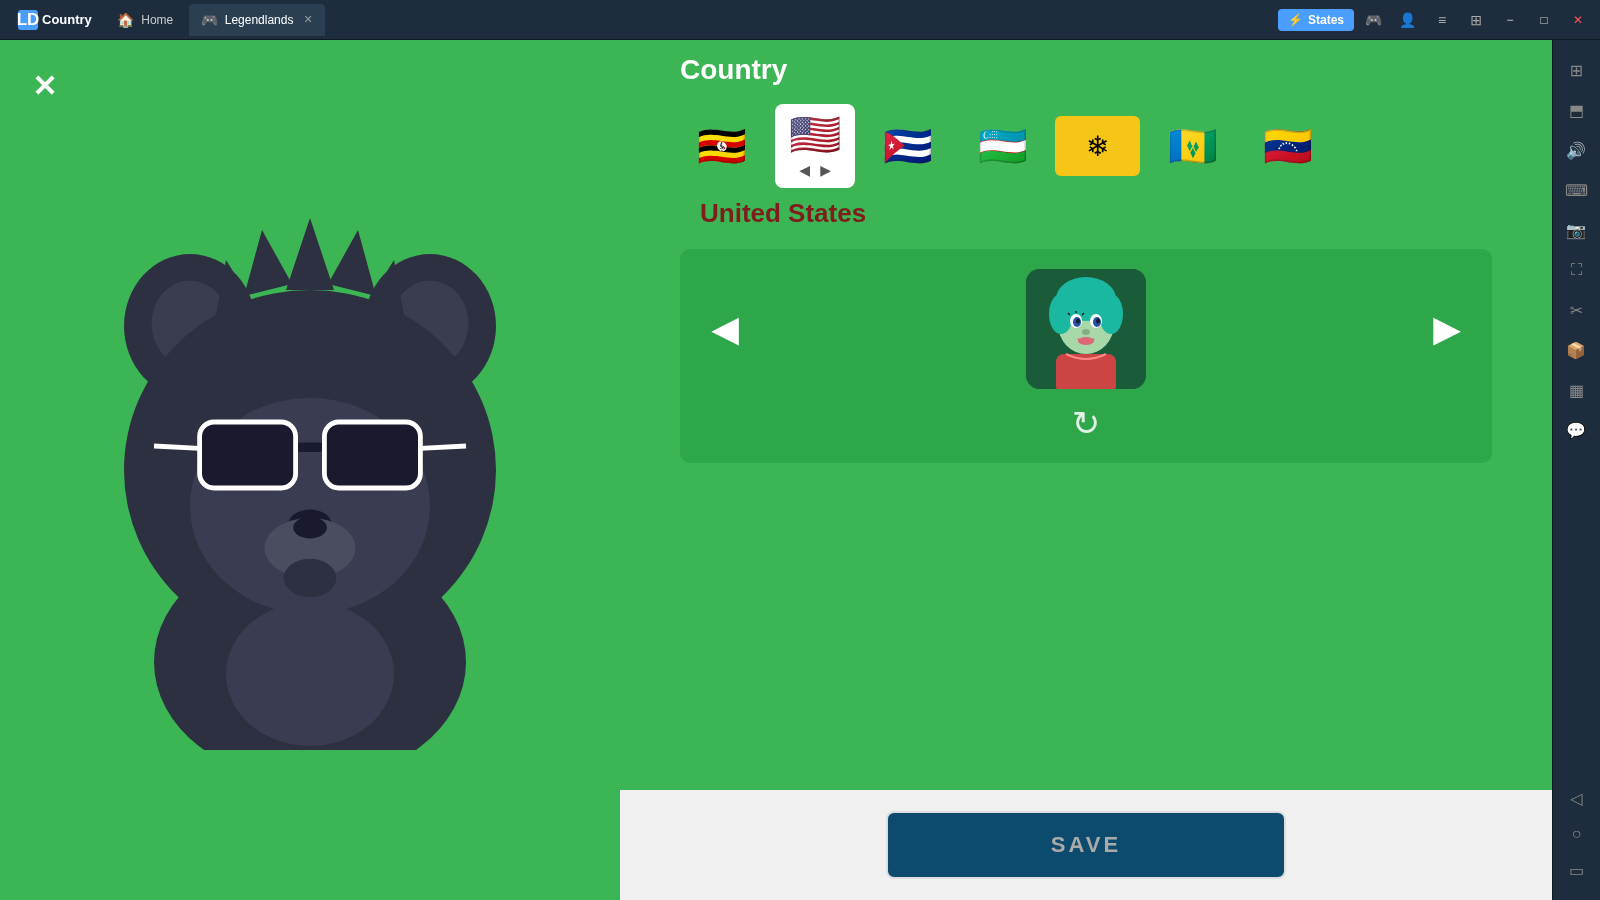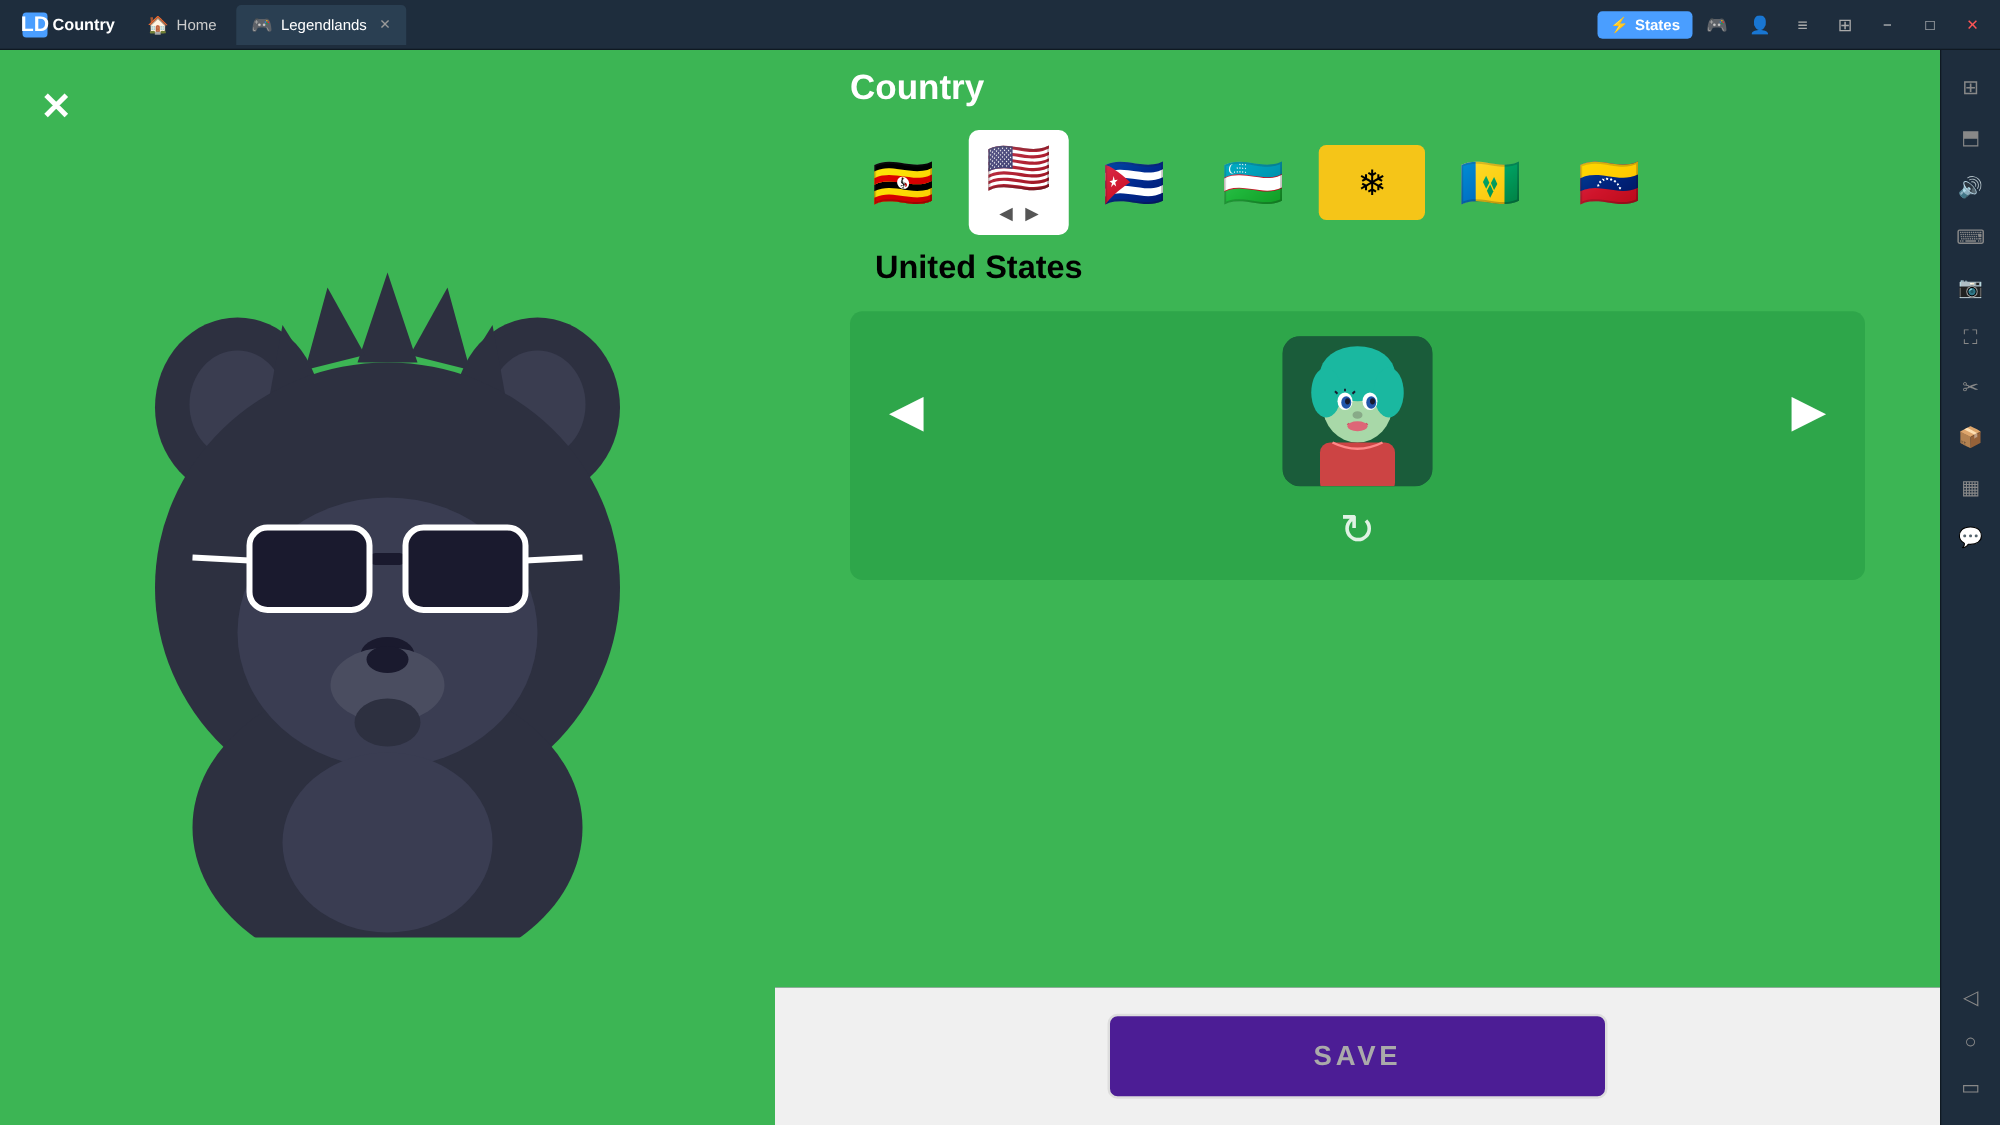--- a/index.html
+++ b/index.html
@@ -242,21 +242,21 @@
 
     .flag-nav {
       display: flex;
       gap: 10px;
       align-items: center;
       font-size: 12px;
       color: #555;
     }
 
     .country-name {
-      color: #000000;
+      color: #7f1d1d;
       font-size: 26px;
       font-weight: bold;
       margin-left: 20px;
       display: flex;
       align-items: center;
     }
 
     .country-row {
       display: flex;
       align-items: center;
@@ -307,21 +307,21 @@
     .refresh-icon {
       font-size: 32px;
       color: white;
       cursor: pointer;
     }
 
     
     .save-btn {
       width: 400px;
       height: 68px;
-      background: #4c1d95;
+      background: #0c4a6e;
       border: 2px solid #ddd;
       border-radius: 8px;
       color: #aaa;
       font-size: 22px;
       font-weight: bold;
       letter-spacing: 3px;
       cursor: pointer;
       display: flex;
       align-items: center;
       justify-content: center;

